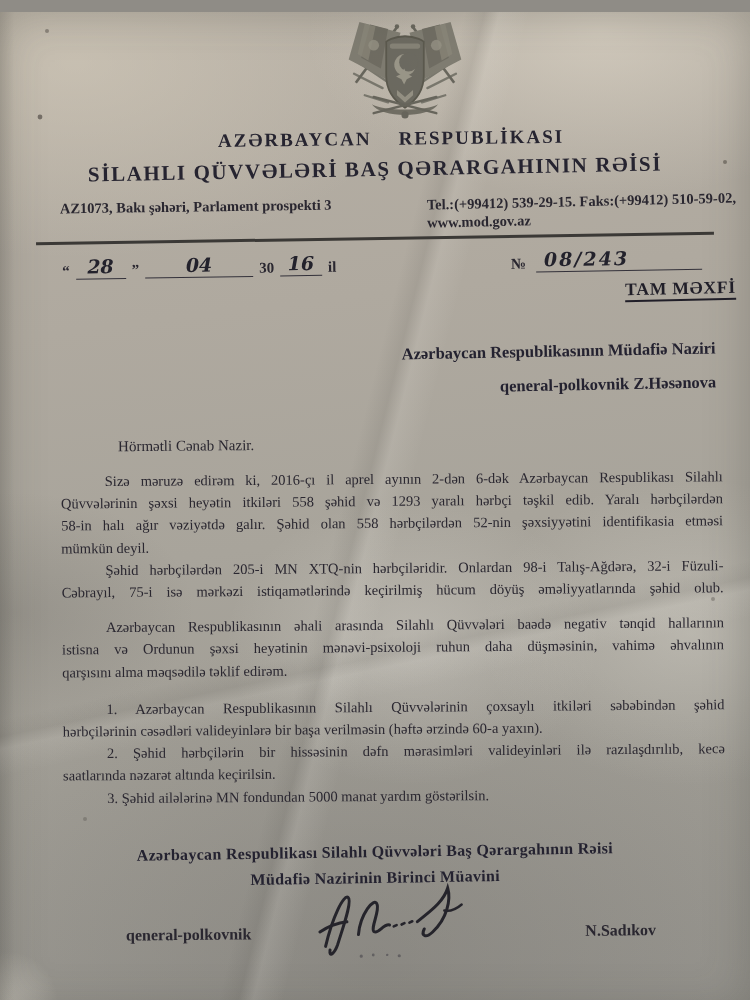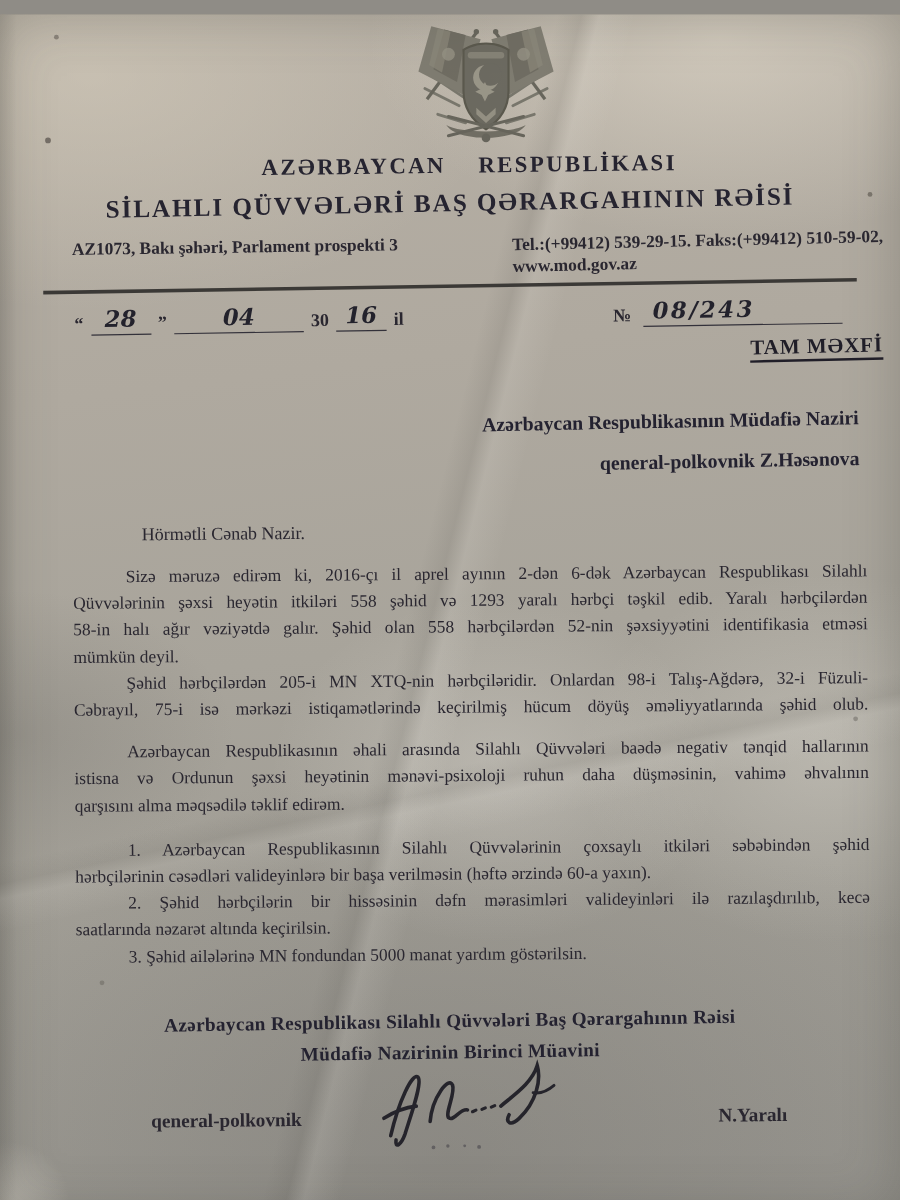--- a/index.html
+++ b/index.html
@@ -189,15 +189,15 @@
         <path d="M122,48 C134,40 150,32 156,18 C158,30 152,48 136,60 C128,66 124,62 128,56"></path>
         <path d="M150,40 C156,42 162,40 168,36" stroke-width="2.4"></path>
       </g>
       <g fill="#3a3840" opacity="0.5">
         <circle cx="66" cy="79" r="1.6"></circle>
           <circle cx="78" cy="78" r="1.4"></circle>
         <circle cx="92" cy="78" r="1.2"></circle>
           <circle cx="104" cy="79" r="1.6"></circle>
       </g>
     </svg>
-    <span class="signame">N.Yaralı</span>
+    <span class="signame">N.Sadıkov</span>
   </div>
 </div>
 
 </body></html>

